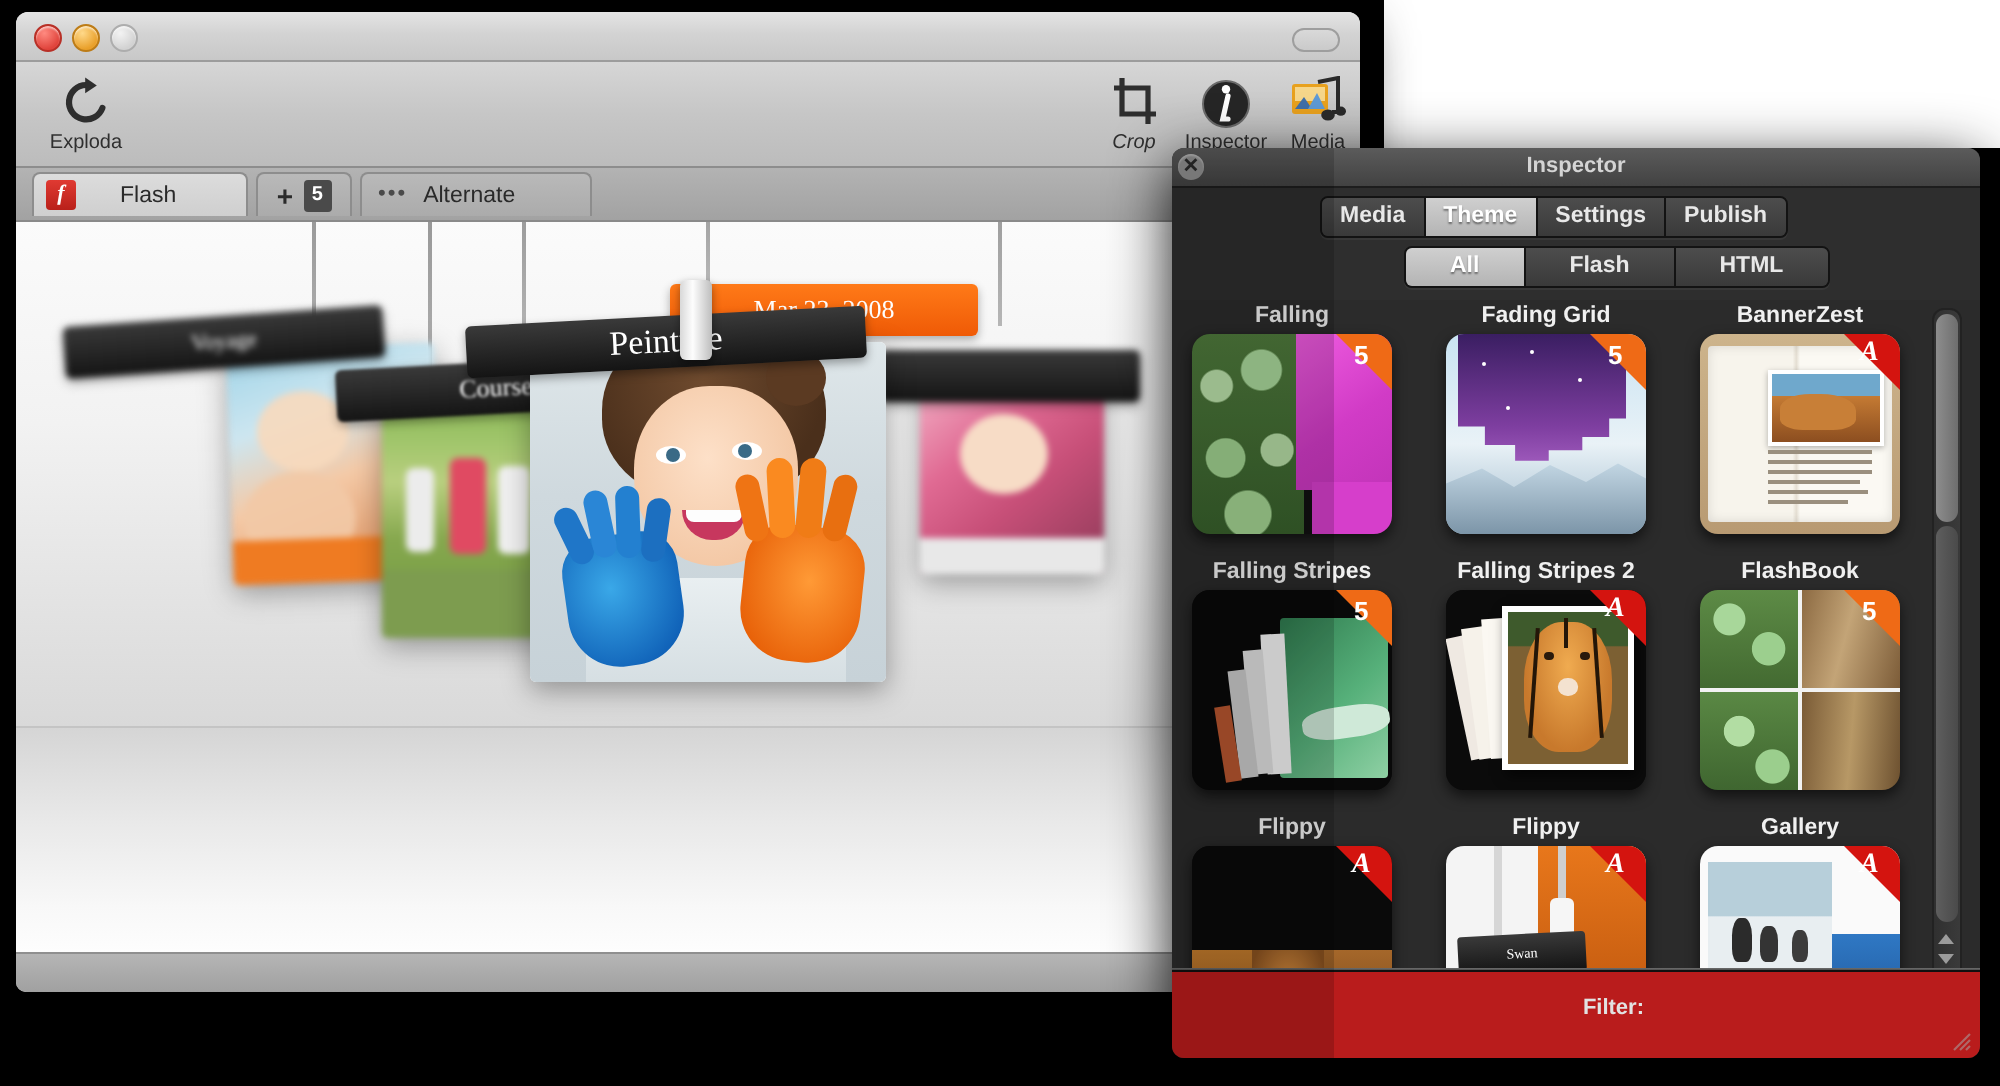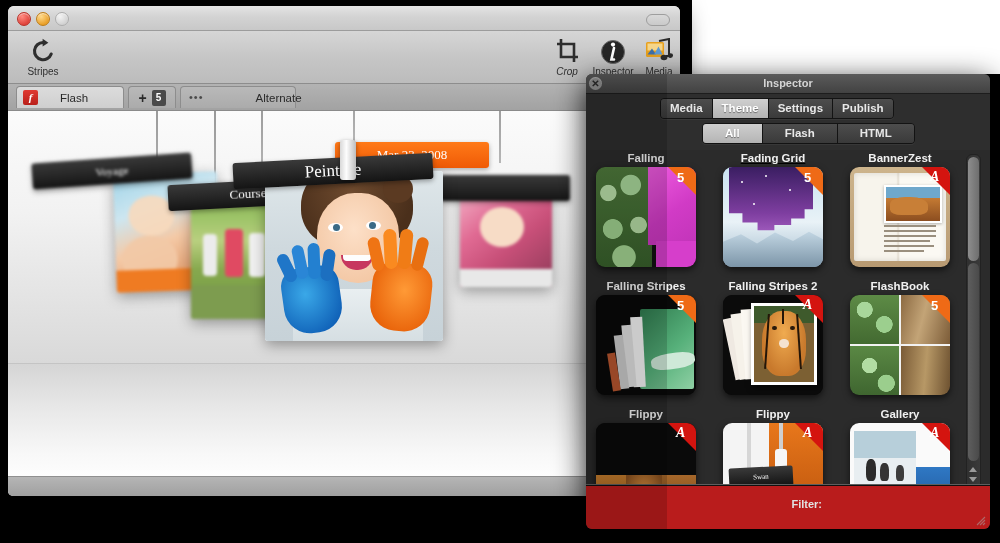--- a/index.html
+++ b/index.html
@@ -47,21 +47,21 @@
             border-bottom:1px solid #8a8a8a;}
   .tab{position:absolute;top:2px;height:22px;border-radius:4px 4px 0 0;
        display:flex;align-items:center;box-sizing:border-box;}
   .tab.sel{background:linear-gradient(to bottom,#dcdcdc,#cfcfcf);
            border:1px solid #8d8d8d;border-bottom:none;}
   .tab.unsel{background:linear-gradient(to bottom,#b9b9b9,#ababab);
              border:1px solid #8d8d8d;border-bottom:none;}
   #tab-flash{left:8px;width:108px;padding-left:6px;}
   #tab-add{left:120px;width:48px;justify-content:center;gap:5px;}
   #tab-alt{left:172px;width:116px;padding-left:8px;gap:8px;}
-  .tab .tlab{font-size:11.5px;color:#2a2a2a;margin-left:44px;}
+  .tab .tlab{font-size:11.5px;color:#2a2a2a;}
   .flashicon{width:15px;height:15px;border-radius:2px;
              background:linear-gradient(to bottom,#e03a32,#b9201a);
              display:flex;align-items:center;justify-content:center;
              color:#fff;font-style:italic;font-weight:bold;font-size:11px;
              font-family:"Liberation Serif",serif;line-height:1;}
   .html5icon{width:14px;height:16px;border-radius:2px;background:#4a4a4a;
              display:flex;align-items:center;justify-content:center;
              color:#fff;font-weight:bold;font-size:10px;}
   .plus{font-size:14px;color:#2a2a2a;font-weight:bold;line-height:1;}
   .dots{font-size:11px;color:#4a4a4a;letter-spacing:1px;line-height:1;}
@@ -190,21 +190,21 @@
 
   <div id="toolbar">
 
     <div class="tbitem" id="tb-reload">
       <div class="glyph">
         <svg width="26" height="27" viewBox="0 0 26 27">
           <path d="M13 4.5 A8.6 8.6 0 1 0 21.2 16" fill="none" stroke="#2e2e2e" stroke-width="3.1" stroke-linecap="round"></path>
           <path d="M12.6 0.8 L12.6 8.6 L18.4 4.8 Z" fill="#2e2e2e"></path>
         </svg>
       </div>
-      <div class="tlabel">Stripes</div>
+      <div class="tlabel">Exploda</div>
     </div>
 
     <div class="tbitem" id="tb-crop">
       <div class="glyph">
         <svg width="25" height="27" viewBox="0 0 25 27">
           <path d="M6 1 L6 19 L23 19" fill="none" stroke="#2e2e2e" stroke-width="2.6"></path>
           <path d="M2 6 L19 6 L19 24" fill="none" stroke="#2e2e2e" stroke-width="2.6"></path>
         </svg>
       </div>
       <div class="tlabel">Crop</div>
@@ -382,21 +382,21 @@
               radial-gradient(circle at 50% 90%,#a2d291 0 12%,transparent 13%),
               linear-gradient(to bottom,#4f7a3c,#38602c);"></div>
             <div style="position:absolute;right:0;top:0;width:48%;height:78%;background:
               linear-gradient(145deg,#ef5ce0,#d13bc6 55%,#c234b9);"></div>
             <div style="position:absolute;right:0;bottom:0;width:40%;height:26%;background:#d63ecb;"></div>
             <div class="badge h5">
               <span class="bt">5</span>
               </div>
           </div>
         </div>
-        <div class="tcell" style="left:127px;text-decoration:underline;">
+        <div class="tcell" style="left:127px;">
           <div class="lbl">Fading Grid</div>
           <div class="thumb">
             <div style="position:absolute;inset:0;background:linear-gradient(to bottom,#c9e3f2 0%,#e9f2f7 55%,#9fb9cb 100%);"></div>
             <div style="position:absolute;left:0;bottom:0;width:100%;height:42%;background:
               linear-gradient(to bottom,#cfe2ee,#7c95a8);clip-path:polygon(0 40%,18% 22%,34% 44%,52% 18%,70% 38%,86% 16%,100% 34%,100% 100%,0 100%);"></div>
             <div style="position:absolute;left:6%;top:0;width:84%;height:66%;background:
               linear-gradient(to bottom,#3a1e62,#7e3ea0 70%,#a05bbd);
               clip-path:polygon(0 0,100% 0,100% 64%,90% 64%,90% 78%,74% 78%,74% 88%,54% 88%,54% 96%,34% 96%,34% 84%,16% 84%,16% 70%,0 70%);"></div>
             <div style="position:absolute;left:18%;top:14%;width:2px;height:2px;background:#fff;border-radius:50%;"></div>
             <div style="position:absolute;left:42%;top:8%;width:2px;height:2px;background:#fff;border-radius:50%;"></div>

